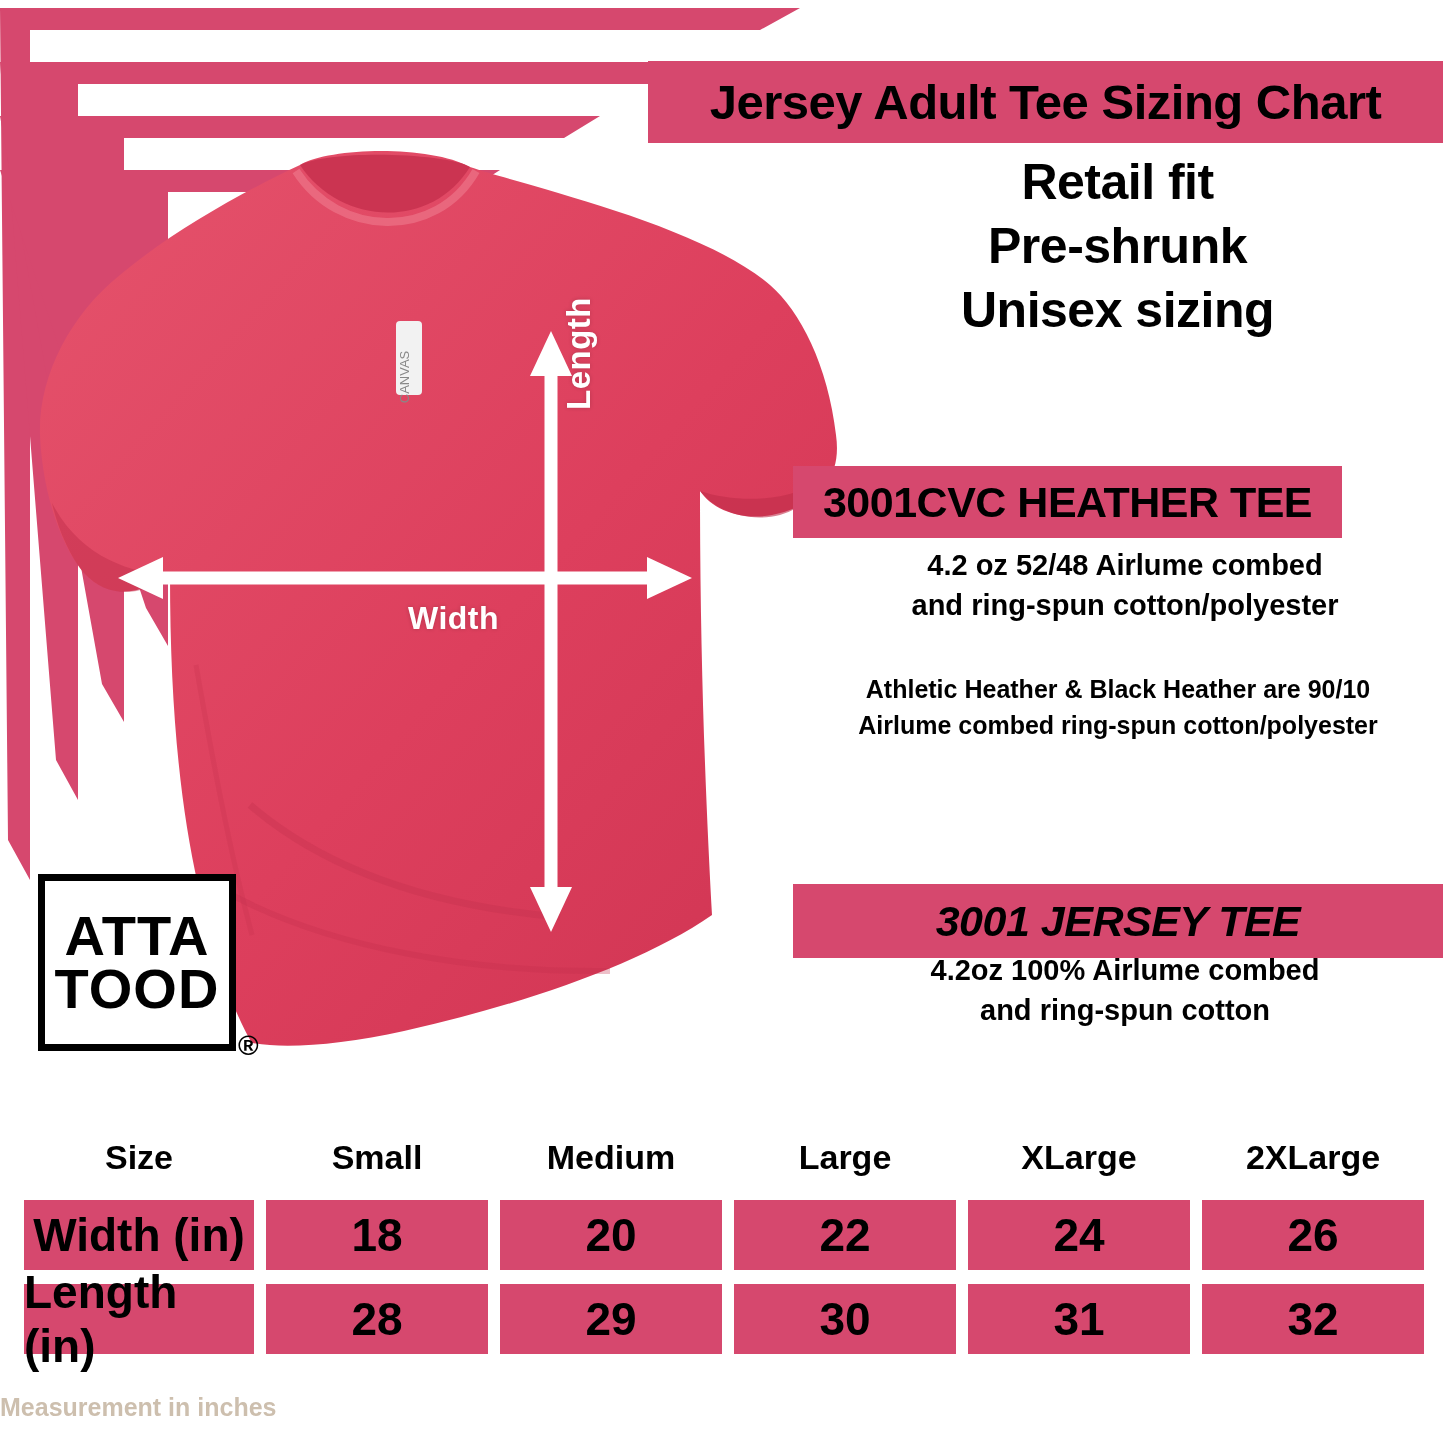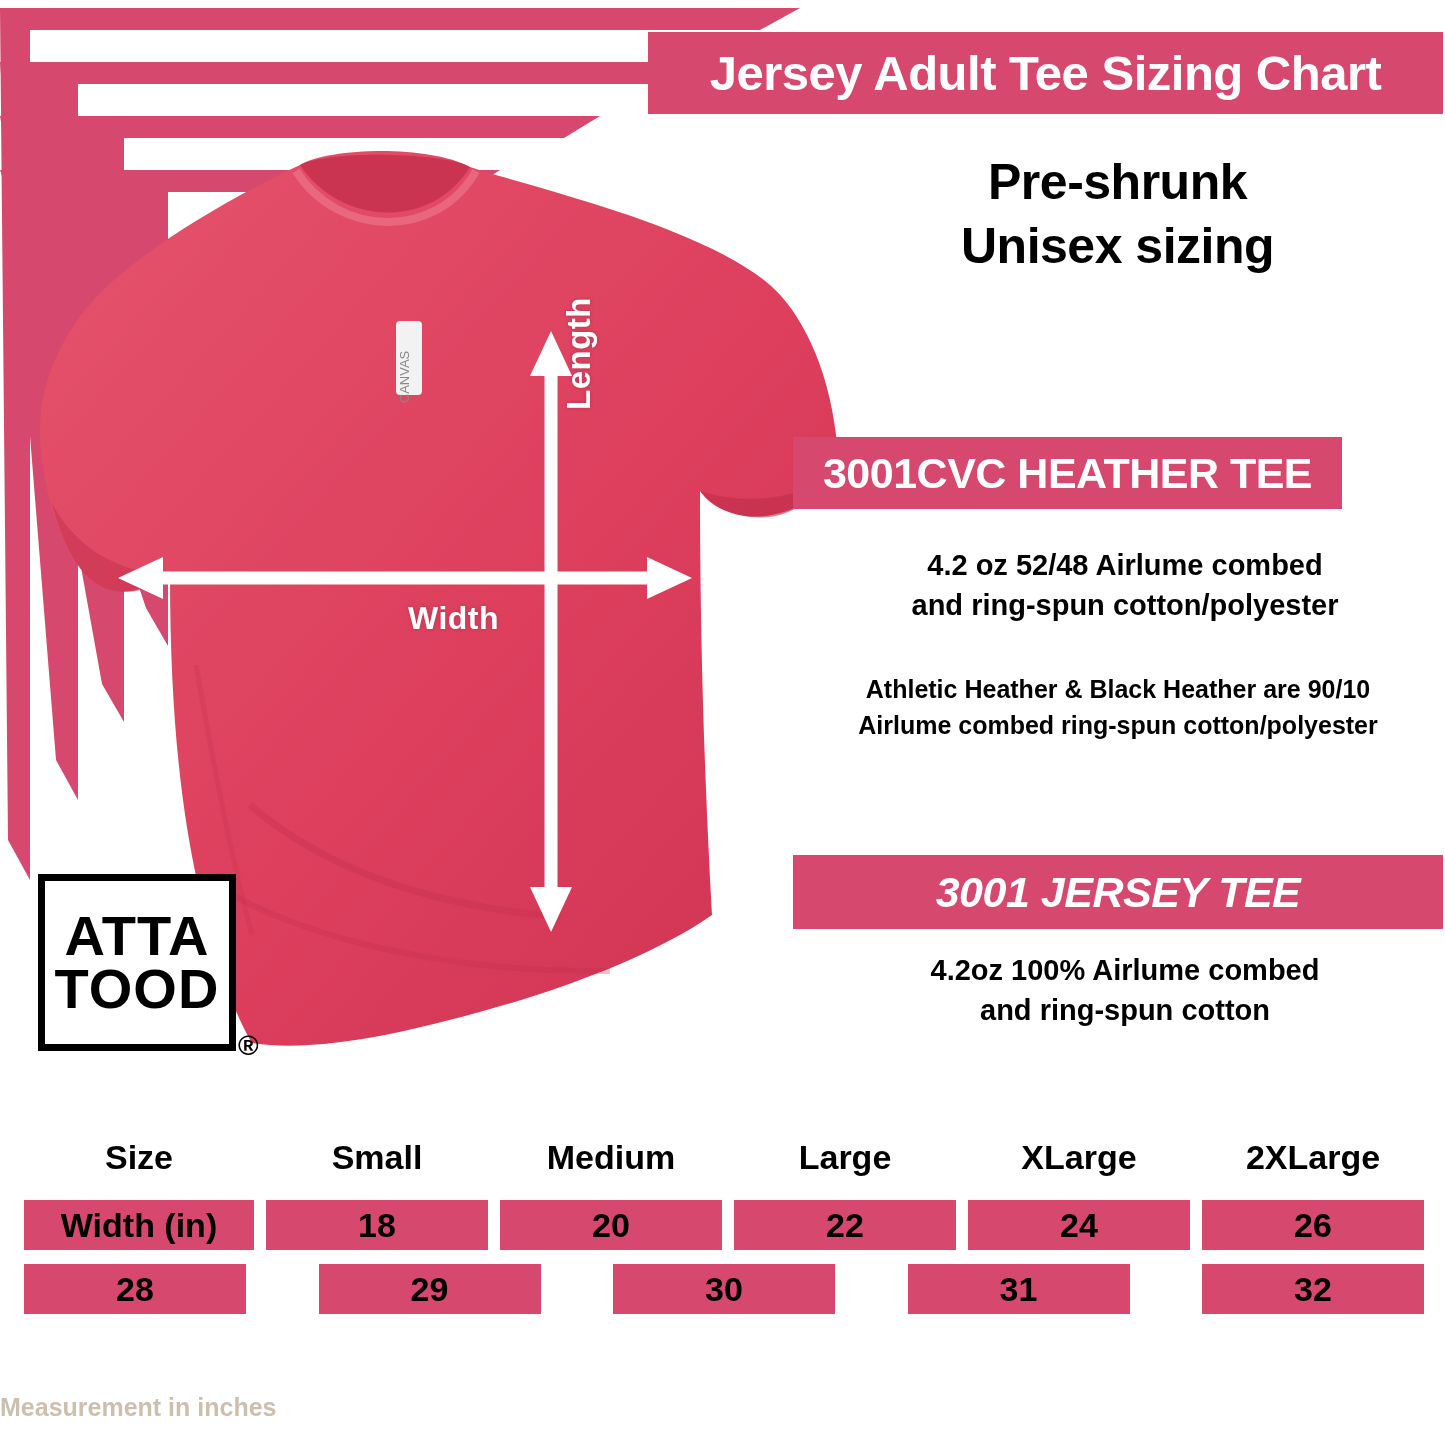--- a/index.html
+++ b/index.html
@@ -90,24 +90,25 @@
   
   .right {
     position: absolute;
     left: 640px;
     top: 0;
     width: 805px;
     height: 1110px;
   }
   .band {
     background: #d6486e;
-    color: #ffffff;
-    font-weight: bold;
-    text-align: center;
-    font-family: "Liberation Sans", sans-serif;
+    color: #000000;
+    font-weight: bold;
+    text-align: center;
+    font-family: "Liberation Sans", sans-serif;
+    margin-top: 29px;
   }
   .title-band {
     position: absolute;
     left: 8px;
     top: 32px;
     width: 795px;
     height: 82px;
     font-size: 49px;
     line-height: 82px;
     letter-spacing: -0.5px;
@@ -182,26 +183,26 @@
     top: 1128px;
     width: 1400px;
   }
   .trow {
     display: flex;
     gap: 10px;
     margin-bottom: 14px;
     justify-content: space-between;
   }
   .cell {
-    height: 50px;
+    height: 70px;
     display: flex;
     align-items: center;
     justify-content: center;
     font-weight: bold;
-    font-size: 34px;
+    font-size: 46px;
     font-family: "Liberation Sans", sans-serif;
   }
   .c-head { width: 230px; }
   .c-data { width: 222px; }
   .hdr-row .cell {
     background: transparent;
     height: 58px;
     font-size: 34px;
   }
   .filled { background: #d6486e; color: #000; }
@@ -284,20 +285,21 @@
 <div class="logo-box">
   <div class="l1">ATTA</div>
   <div class="l2">TOOD</div>
 </div>
 <div class="logo-reg">®</div>
 
 <div class="right">
   <div class="band title-band">Jersey Adult Tee Sizing Chart</div>
 
   <div class="fit-lines">
+    <div>Retail fit</div>
     <div>Pre-shrunk</div>
     <div>Unisex sizing</div>
   </div>
 
   <div class="band band-cvc">3001CVC HEATHER TEE</div>
   <div class="cvc-desc">
     <div>4.2 oz 52/48 Airlume combed</div>
     <div>and ring-spun cotton/polyester</div>
   </div>
   <div class="cvc-note">
@@ -325,20 +327,21 @@
   <div class="trow">
     <div class="cell c-head filled">Width (in)</div>
     <div class="cell c-data filled">18</div>
     <div class="cell c-data filled">20</div>
     <div class="cell c-data filled">22</div>
     <div class="cell c-data filled">24</div>
     <div class="cell c-data filled">26</div>
   </div>
 
   <div class="trow">
+    <div class="cell c-head filled">Length (in)</div>
     <div class="cell c-data filled">28</div>
     <div class="cell c-data filled">29</div>
     <div class="cell c-data filled">30</div>
     <div class="cell c-data filled">31</div>
     <div class="cell c-data filled">32</div>
   </div>
 </div>
 
 <div class="footnote">Measurement in inches</div>
 

